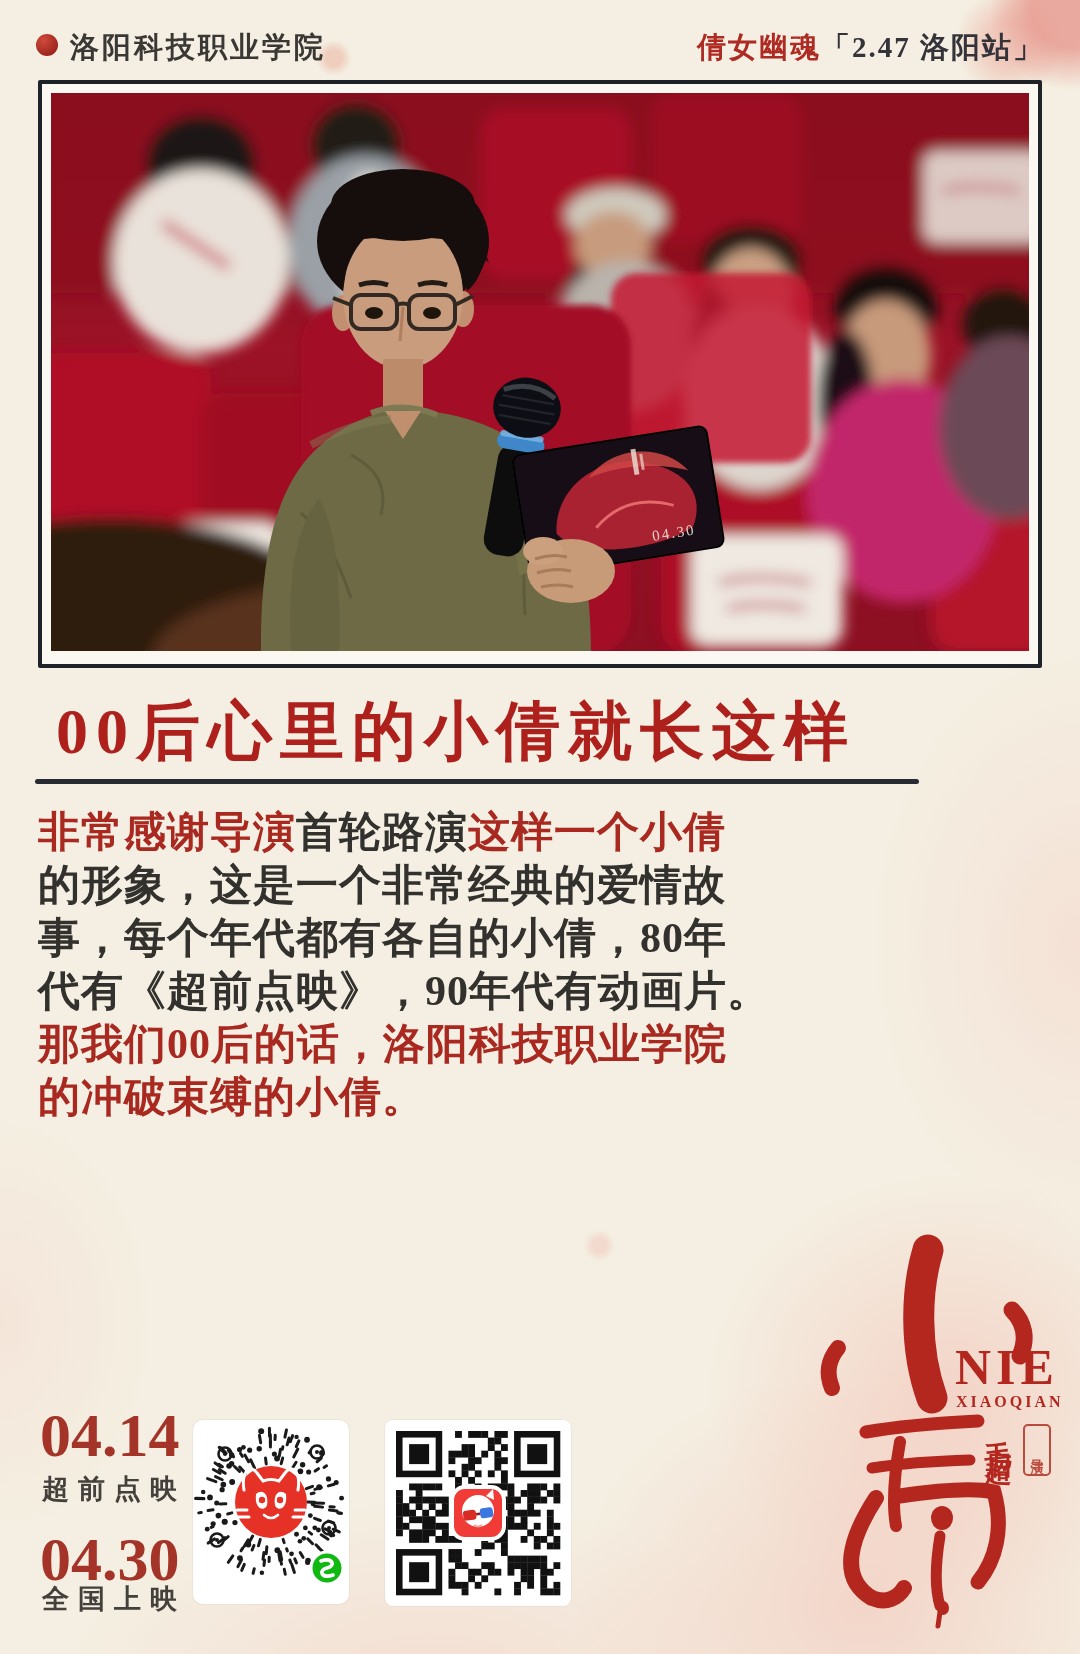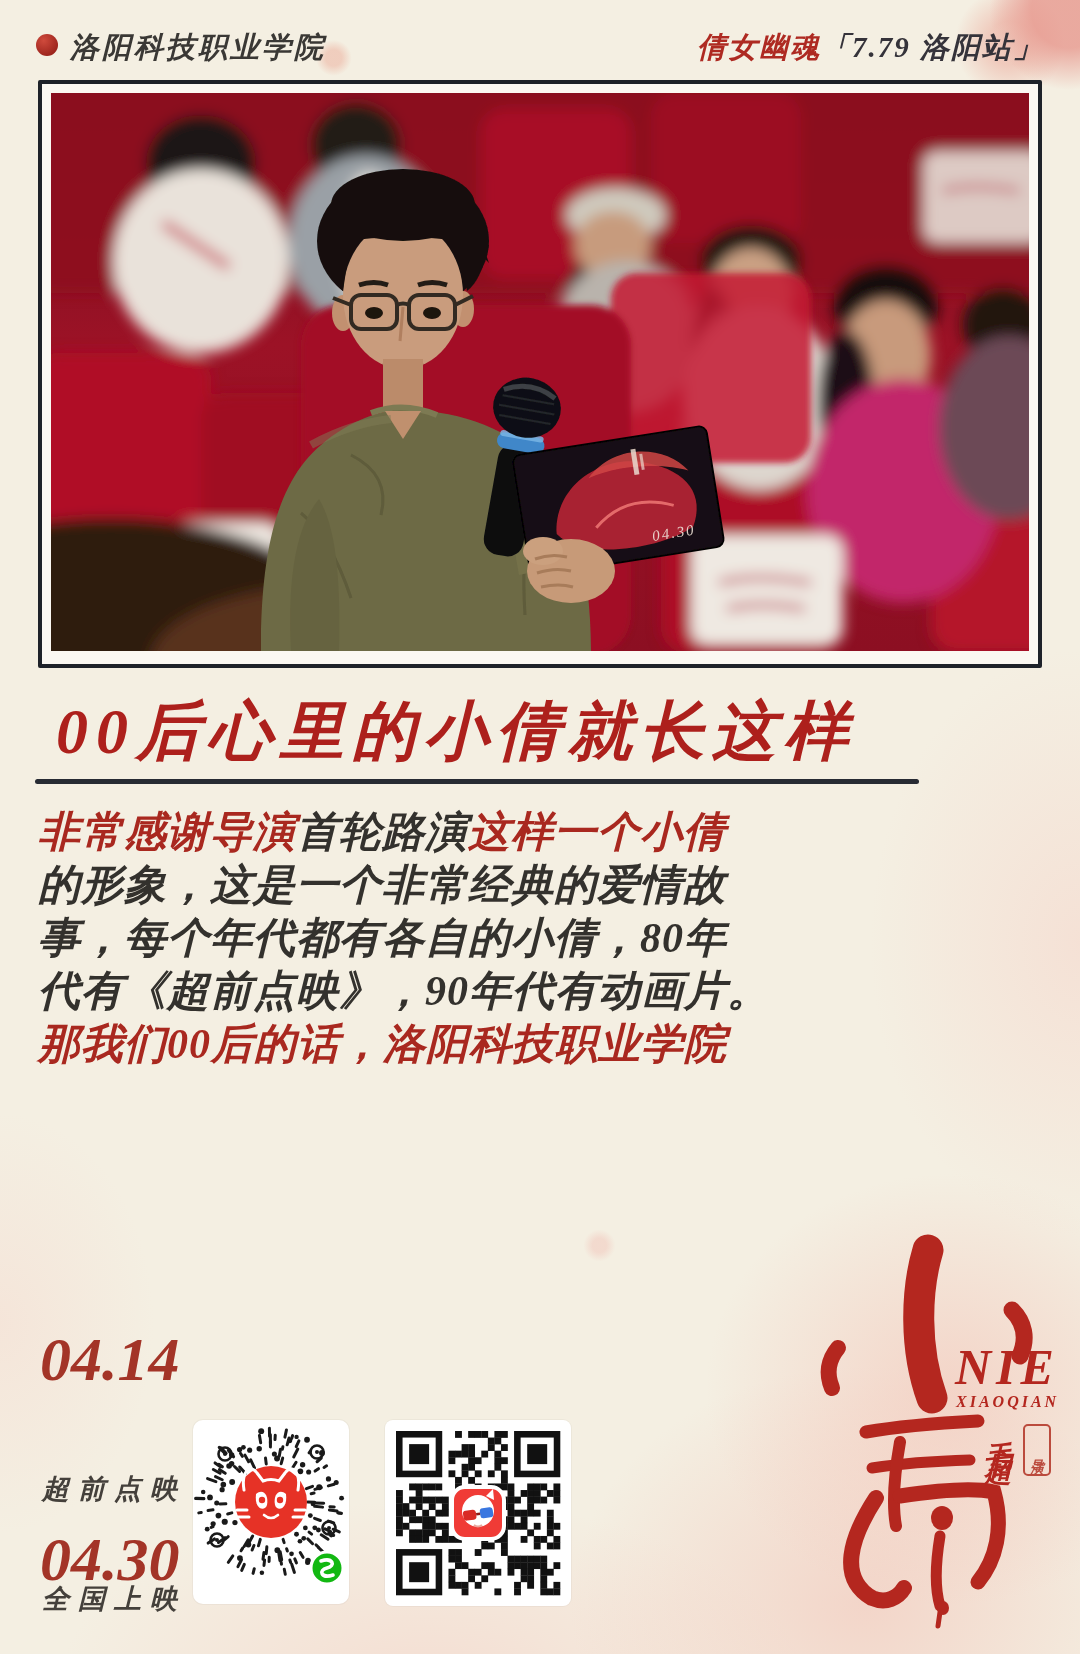--- a/index.html
+++ b/index.html
@@ -10,21 +10,20 @@
       radial-gradient(circle at 99% 0.6%, rgba(231,152,142,.80) 0 38px, rgba(231,152,142,0) 80px),
       radial-gradient(circle at 93.5% 2.6%, rgba(236,172,158,.55) 0 22px, rgba(236,172,158,0) 55px),
       radial-gradient(circle at 30.9% 3.5%, rgba(236,178,160,.55) 0 8px, rgba(236,178,160,0) 18px),
       radial-gradient(ellipse 300px 420px at 100% 57%, rgba(246,208,198,.45), rgba(246,208,198,0) 70%),
       radial-gradient(ellipse 340px 300px at 88% 84%, rgba(243,190,178,.55), rgba(243,190,178,0) 72%),
       radial-gradient(ellipse 420px 340px at 80% 97%, rgba(242,196,184,.6), rgba(242,196,184,0) 70%),
       radial-gradient(ellipse 520px 260px at 40% 102%, rgba(244,204,194,.5), rgba(244,204,194,0) 72%),
       radial-gradient(ellipse 220px 300px at 0% 80%, rgba(246,214,204,.4), rgba(246,214,204,0) 70%),
       radial-gradient(circle at 55.5% 75.3%, rgba(240,186,176,.4) 0 7px, rgba(240,186,176,0) 16px),
       #f4efe2;
-    font-style: italic;
   }
   .abs{position:absolute;}
   
   .hdr-dot{left:36px;top:34px;width:22px;height:22px;border-radius:50%;
     background:radial-gradient(circle at 35% 30%, #cf4a3c, #9c241d 75%);}
   .hdr-school{left:70px;top:28px;font-size:29px;font-weight:700;color:#3a3835;letter-spacing:3px;}
   .hdr-roadshow{right:36px;top:28px;font-size:29px;font-weight:700;letter-spacing:2px;color:#35333a;}
   .hdr-roadshow .red{color:#ae2a22;}
   
   .photo-frame{left:38px;top:80px;width:1004px;height:588px;box-sizing:border-box;
@@ -58,21 +57,21 @@
   .seal span{font-size:13px;color:#bb4b3d;writing-mode:vertical-rl;text-orientation:upright;line-height:1;letter-spacing:1px;font-weight:700;}
 </style>
 </head>
 <body>
 
 <div id="poster">
 
   <div class="abs hdr-dot"></div>
   <div class="abs hdr-school">洛阳科技职业学院</div>
   <div class="abs hdr-roadshow">
-    <span class="red">倩女幽魂</span><span>「7.79 洛阳站」</span>
+    <span class="red">倩女幽魂</span><span>「2.47 洛阳站」</span>
   </div>
 
   <div class="abs photo-frame">
     <svg viewBox="0 0 978 558">
       <defs>
         <linearGradient id="pbg" x1="0" y1="0" x2="0" y2="1">
           <stop offset="0" stop-color="#70101e"></stop>
             <stop offset=".45" stop-color="#9c1226"></stop>
             <stop offset="1" stop-color="#8c0f22"></stop>
         </linearGradient>
@@ -205,23 +204,24 @@
 
   <div class="abs headline">00后心里的小倩就长这样</div>
   <div class="abs divider"></div>
 
   <div class="abs article" id="article">
       <div class="row"><span class="red">非常感谢导演</span><span class="dark">首轮路演</span><span class="red">这样一个小倩</span></div>
       <div class="row"><span class="dark">的形象，这是一个非常经典的爱情故</span></div>
       <div class="row"><span class="dark">事，每个年代都有各自的小倩，80年</span></div>
       <div class="row"><span class="dark">代有《超前点映》，90年代有动画片。</span></div>
       <div class="row"><span class="red">那我们00后的话，洛阳科技职业学院</span></div>
+      <div class="row"><span class="red">的冲破束缚的小倩。</span></div>
     </div>
 
-  <div class="abs d-num" style="top:1328px">04.14</div>
+  <div class="abs d-num" style="top:1404px">04.14</div>
   <div class="abs d-lab" style="top:1476px">超前点映</div>
   <div class="abs d-num" style="top:1528px">04.30</div>
   <div class="abs d-lab" style="top:1586px">全国上映</div>
 
   <div class="abs qr-card" id="qr-left">
     <svg viewBox="0 0 156 184" id="qr-left-svg">
         <rect x="116.74766071781852" y="77.17117209957456" width="3" height="9.893200939986855" rx="1.5" fill="#1a1a1a" transform="rotate(90.16765823897771 118.24766071781852 82.11777256956799)"></rect>
         <circle cx="117.33500892641717" cy="95.60717378322369" r="2.415932667325251" fill="#1a1a1a"></circle>
         <circle cx="112.35351962087373" cy="107.95545775044192" r="2.377423534099944" fill="#1a1a1a"></circle>
         <circle cx="103.50561623613721" cy="114.32148809334171" r="2.466697223414667" fill="#1a1a1a"></circle>

